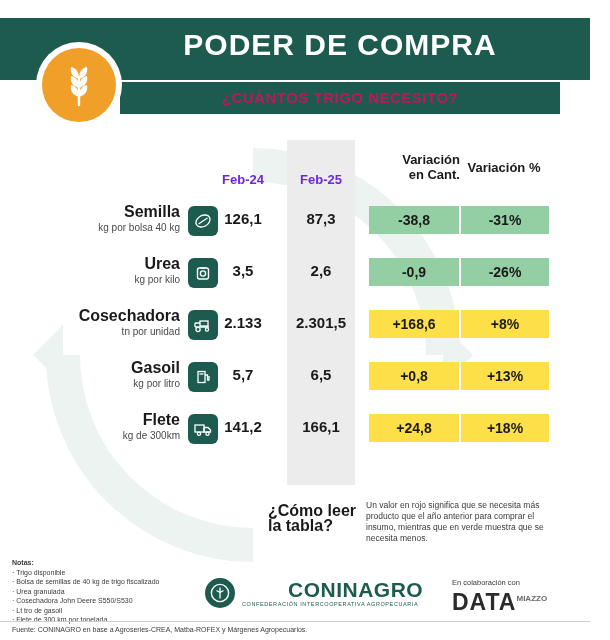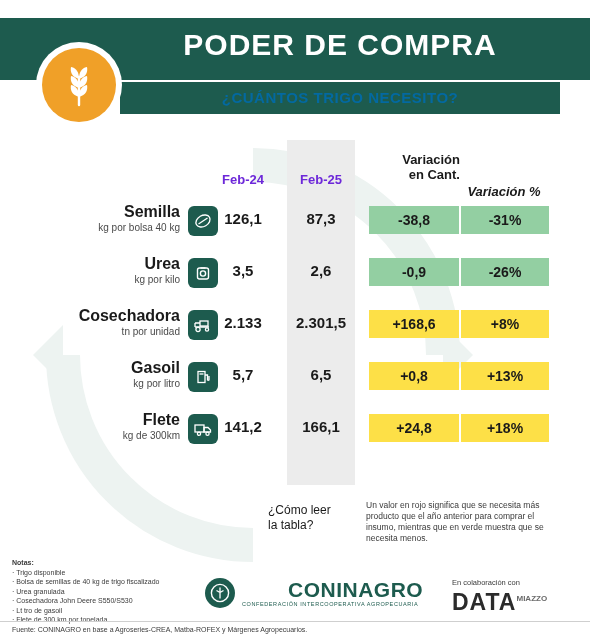--- a/index.html
+++ b/index.html
@@ -57,21 +57,21 @@
     width: 440px;
     height: 32px;
     background: #1d5b4e;
   }
   .sub-title {
     position: absolute;
     left: 120px;
     top: 89px;
     width: 440px;
     text-align: center;
-    color: #0369a1;
+    color: #be185d;
     font-size: 15px;
     font-weight: bold;
     letter-spacing: 0.5px;
   }
   .logo-circle {
     position: absolute;
     left: 42px;
     top: 48px;
     width: 74px;
     height: 74px;
@@ -104,21 +104,21 @@
   .col-head-2l {
     position: absolute;
     top: 152px;
     font-size: 13px;
     font-weight: bold;
     color: #1a1a1a;
     text-align: center;
     line-height: 15px;
   }
   .col-head-2l.varcant { left: 368px; width: 92px; text-align: right; }
-  .col-head-2l.varpct { left: 458px; width: 92px; top: 184px; font-style: italic; }
+  .col-head-2l.varpct { left: 458px; width: 92px; top: 160px; }
 
   .row {
     position: absolute;
     left: 0;
     width: 610px;
     height: 46px;
   }
   .row-label {
     position: absolute;
     left: 20px;
@@ -173,22 +173,22 @@
   .pill.p2 { left: 461px; width: 88px; }
   .pill.green { background: #93cfa2; }
   .pill.red { background: #fde047; }
 
   
   .legend-how {
     position: absolute;
     left: 268px;
     top: 503px;
     width: 92px;
-    font-size: 12px;
-    font-weight: normal;
+    font-size: 16px;
+    font-weight: bold;
     color: #1a1a1a;
     line-height: 15px;
   }
   .legend-text {
     position: absolute;
     left: 366px;
     top: 500px;
     width: 190px;
     font-size: 8.5px;
     color: #3a3a3a;

